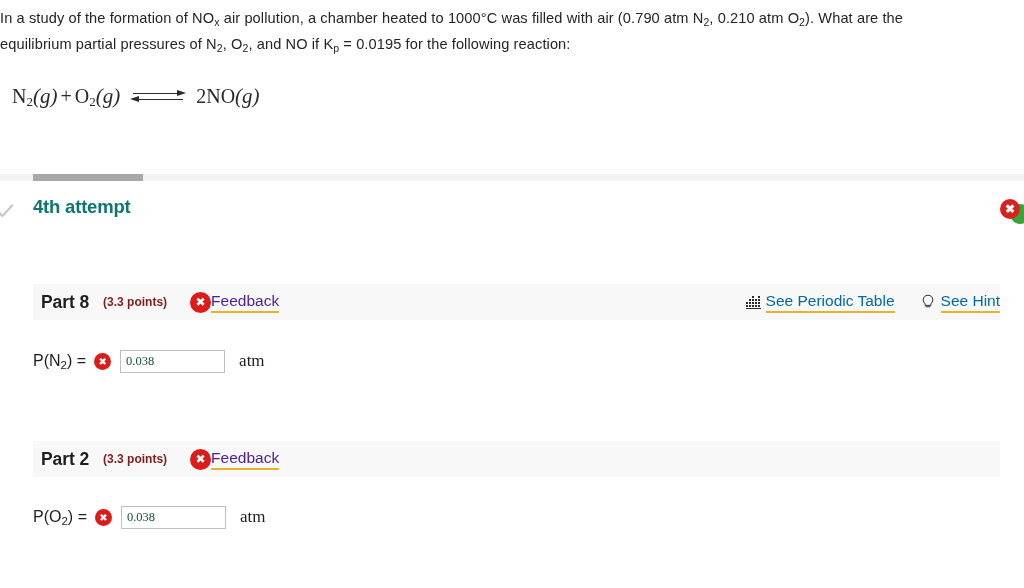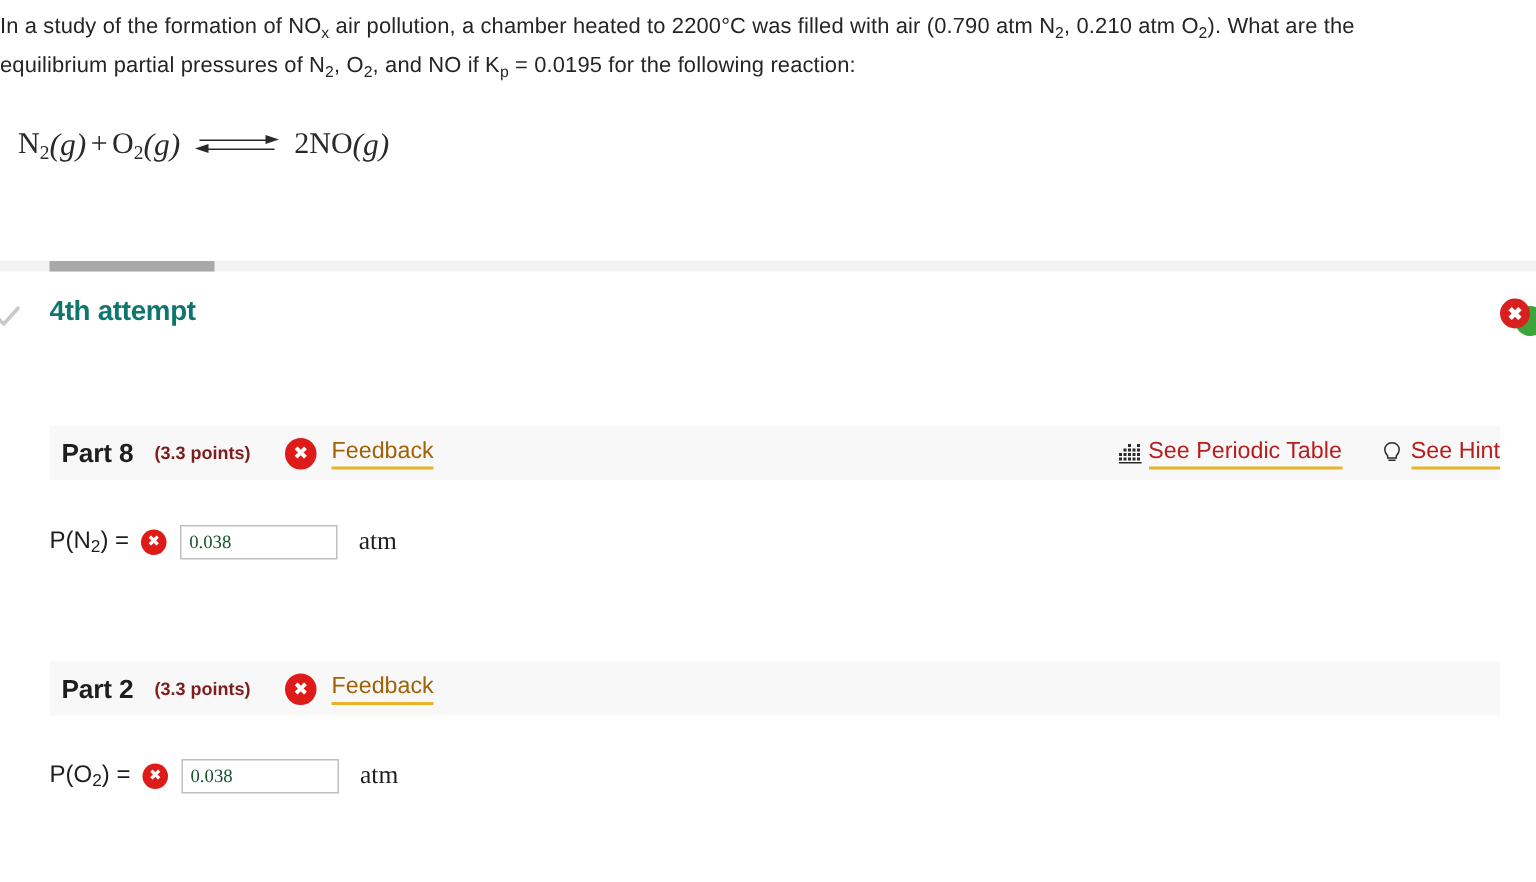--- a/index.html
+++ b/index.html
@@ -201,40 +201,39 @@
     color: #ffffff;
     font-family: "DejaVu Sans", sans-serif;
     font-size: 12px;
     font-weight: bold;
     line-height: 21px;
     text-align: center;
     flex: 0 0 auto;
   }
 
   .feedback-link {
-    margin-left: 10px;
     font-size: 15.5px;
-    color: #a16207;
+    color: #4c1d95;
     border-bottom: 2px solid #e8b32a;
     padding-bottom: 1px;
     cursor: pointer;
     white-space: nowrap;
   }
 
   .header-right {
     margin-left: auto;
     display: flex;
     align-items: center;
     padding-right: 0px;
   }
   .tool-link {
     display: flex;
     align-items: center;
     font-size: 15.5px;
-    color: #b91c1c;
+    color: #0369a1;
     white-space: nowrap;
   }
   .tool-link .lbl {
     border-bottom: 2px solid #e8b32a;
     padding-bottom: 1px;
     cursor: pointer;
   }
   .tool-link + .tool-link { margin-left: 26px; }
 
   .pt-icon {
@@ -309,21 +308,21 @@
     font-family: "Liberation Serif", serif;
     font-size: 17px;
     color: #1e1e1e;
     margin-left: 14px;
   }
 </style>
 </head>
 <body>
 
 <div class="prompt">
-  <span>In a study of the formation of NO</span><sub>x</sub><span> air pollution, a chamber heated to 2200°C was filled with air (0.790 atm N</span><sub>2</sub><span>, 0.210 atm O</span><sub>2</sub><span>). What are the</span>
+  <span>In a study of the formation of NO</span><sub>x</sub><span> air pollution, a chamber heated to 1000°C was filled with air (0.790 atm N</span><sub>2</sub><span>, 0.210 atm O</span><sub>2</sub><span>). What are the</span>
   <span>equilibrium partial pressures of N</span><sub>2</sub><span>, O</span><sub>2</sub><span>, and NO if K</span><sub>p</sub><span> = 0.0195  for the following reaction:</span>
 </div>
 
 <div class="equation">
   <span>N</span>
     <span class="eq-sub">2</span>
     <span class="eq-paren eq-it">(g)</span>
     <span class="eq-plus">+</span>
     <span>O</span>
     <span class="eq-sub">2</span>

